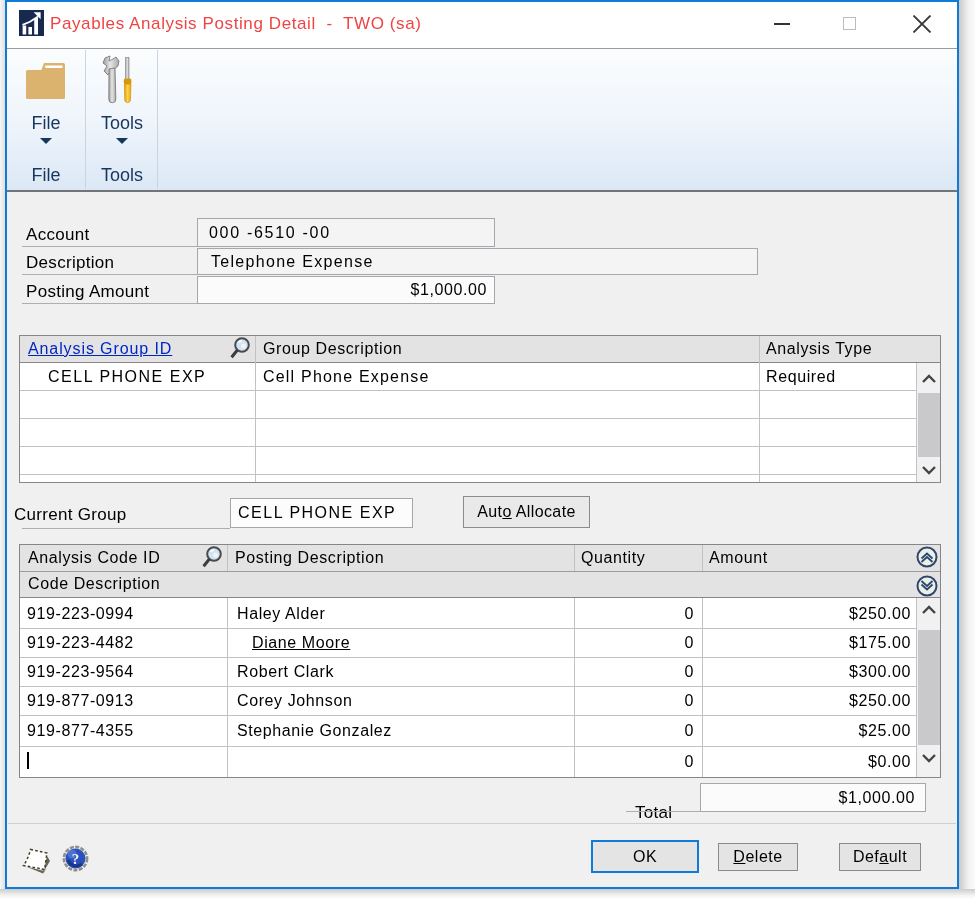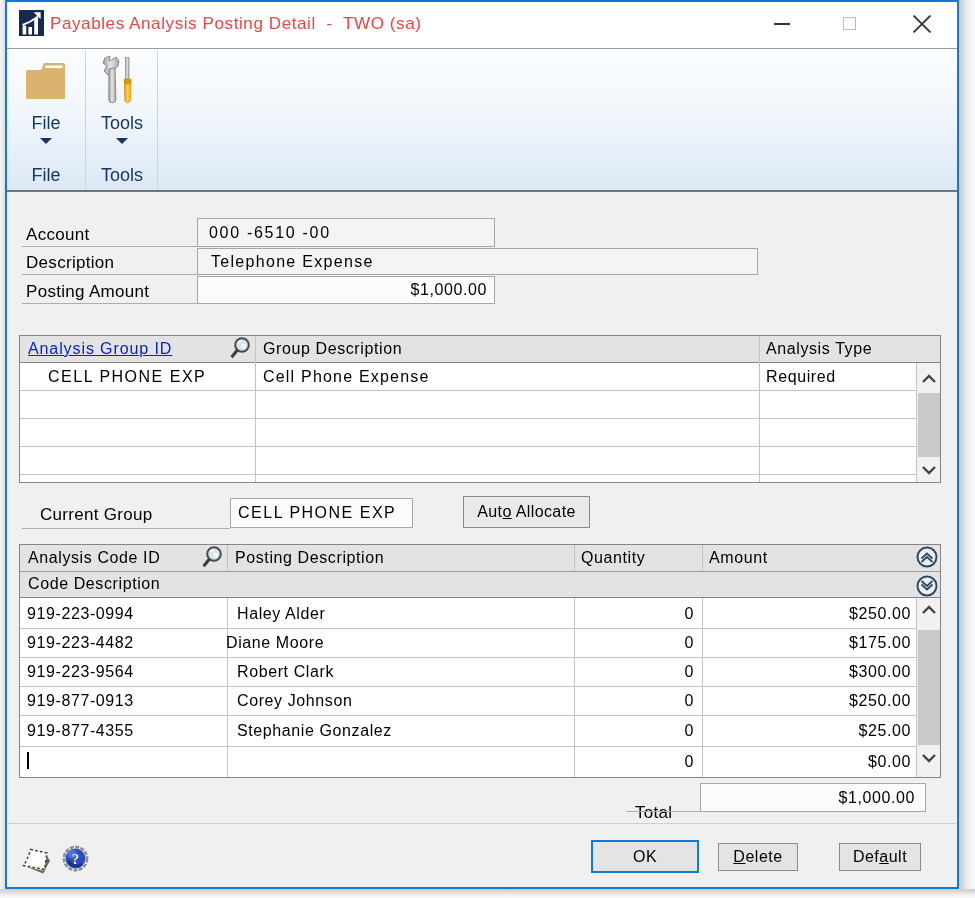--- a/index.html
+++ b/index.html
@@ -119,21 +119,21 @@
 
 <div class="a" style="left:916px;top:363px;width:24px;height:119px;background:#f1f1f1;border-left:1px solid #c2c2c6;box-sizing:border-box;"></div>
 <svg class="a" style="left:920px;top:372px;" width="18" height="14" viewBox="0 0 18 14">
     <path d="M3 10 L9 4 L15 10" stroke="#444" stroke-width="2.4" fill="none"></path>
   </svg>
 <div class="a" style="left:918px;top:393px;width:22px;height:64px;background:#c9c9cc;"></div>
 <svg class="a" style="left:920px;top:463px;" width="18" height="14" viewBox="0 0 18 14">
     <path d="M3 4 L9 10 L15 4" stroke="#444" stroke-width="2.4" fill="none"></path>
   </svg>
 
-<div class="a lbl" style="left:40px;top:505px;">Current Group</div>
+<div class="a lbl" style="left:14px;top:505px;">Current Group</div>
 <div class="uline" style="left:22px;top:528px;width:208px;"></div>
 <div class="fld" style="left:230px;top:498px;width:183px;height:30px;background:#fcfcfc;line-height:28px;padding-left:7px;letter-spacing:1.5px;">CELL PHONE EXP</div>
 <div class="a" style="left:463px;top:496px;width:127px;height:32px;background:#e9e9e9;border:1px solid #8a8a90;box-sizing:border-box;text-align:center;line-height:30px;font-size:16px;letter-spacing:0.4px;color:#000;">Aut<span style="text-decoration:underline;">o</span> Allocate</div>
 
 <div class="a" style="left:19px;top:544px;width:922px;height:234px;background:#fff;border:1px solid #85858a;box-sizing:border-box;"></div>
 <div class="a" style="left:20px;top:545px;width:920px;height:52px;background:#e3e3e3;border-bottom:1px solid #85858a;box-sizing:content-box;"></div>
 <div class="hline" style="left:20px;top:571px;width:920px;background:#9b9ba0;"></div>
 <div class="a t13" style="left:28px;top:549px;">Analysis Code ID</div>
 <div class="a t13" style="left:235px;top:549px;">Posting Description</div>
 <div class="a t13" style="left:581px;top:549px;">Quantity</div>
@@ -167,21 +167,21 @@
 <div class="hline" style="left:20px;top:657px;width:896px;"></div>
 <div class="hline" style="left:20px;top:686px;width:896px;"></div>
 <div class="hline" style="left:20px;top:715px;width:896px;"></div>
 <div class="hline" style="left:20px;top:746px;width:896px;"></div>
 
 <div class="a t13" style="left:27px;top:605px;">919-223-0994</div>
 <div class="a t13" style="left:237px;top:605px;">Haley Alder</div>
 <div class="a t13" style="left:574px;top:605px;width:120px;text-align:right;">0</div>
 <div class="a t13" style="left:702px;top:605px;width:209px;text-align:right;">$250.00</div>
 <div class="a t13" style="left:27px;top:634px;">919-223-4482</div>
-<div class="a t13" style="left:226px;top:634px;">Diane Moore</div>
+<div class="a t13" style="left:252px;top:634px;text-decoration:underline;">Diane Moore</div>
 <div class="a t13" style="left:574px;top:634px;width:120px;text-align:right;">0</div>
 <div class="a t13" style="left:702px;top:634px;width:209px;text-align:right;">$175.00</div>
 <div class="a t13" style="left:27px;top:663px;">919-223-9564</div>
 <div class="a t13" style="left:237px;top:663px;">Robert Clark</div>
 <div class="a t13" style="left:574px;top:663px;width:120px;text-align:right;">0</div>
 <div class="a t13" style="left:702px;top:663px;width:209px;text-align:right;">$300.00</div>
 <div class="a t13" style="left:27px;top:692px;">919-877-0913</div>
 <div class="a t13" style="left:237px;top:692px;text-align:center;">Corey Johnson</div>
 <div class="a t13" style="left:574px;top:692px;width:120px;text-align:right;">0</div>
 <div class="a t13" style="left:702px;top:692px;width:209px;text-align:right;">$250.00</div>

